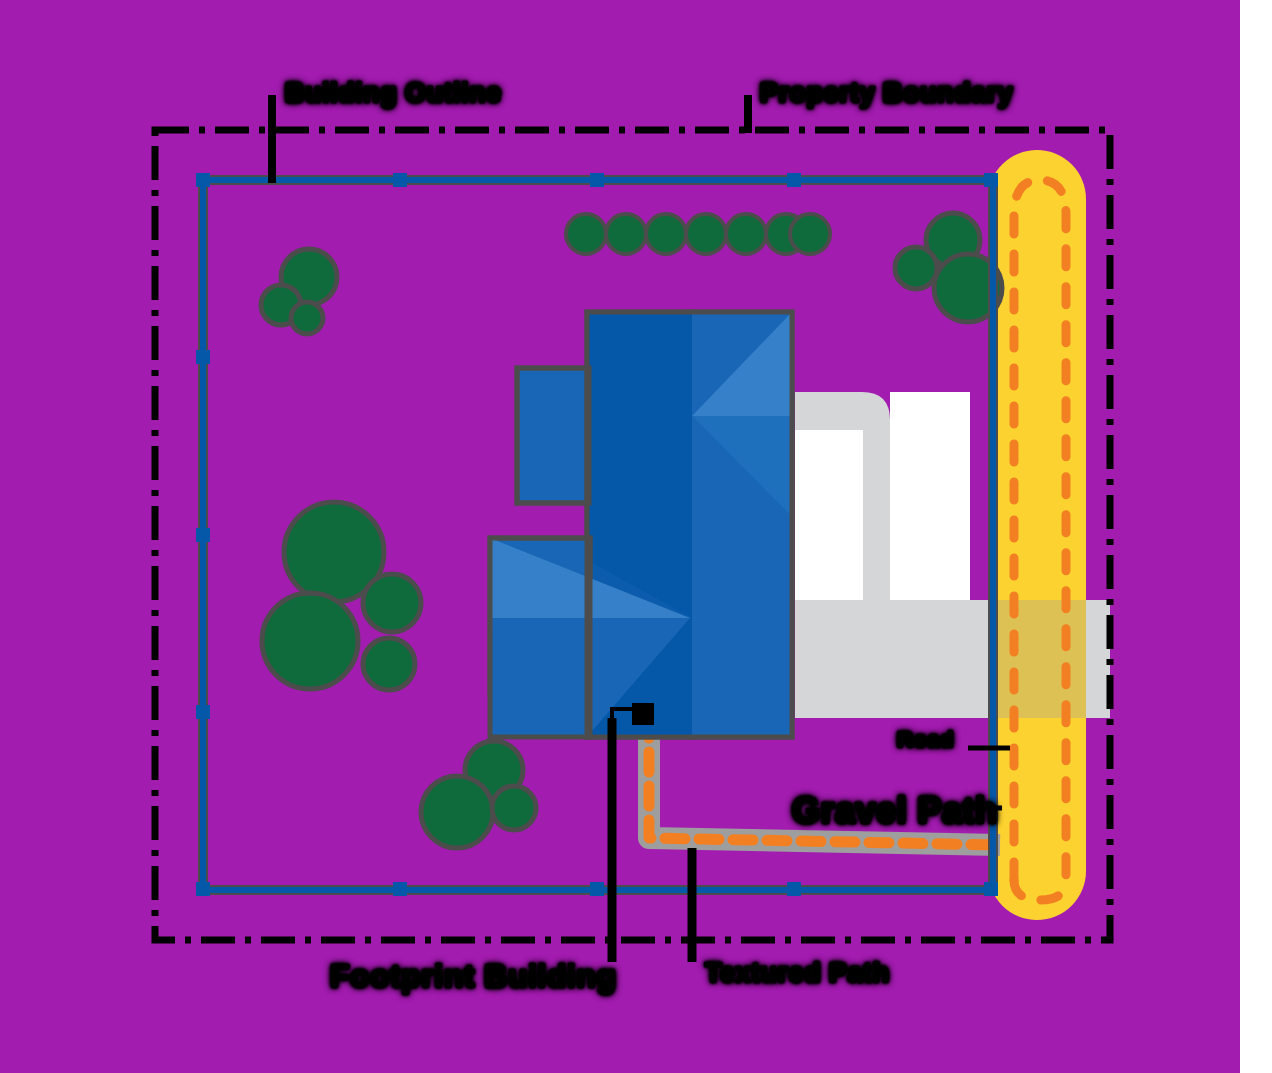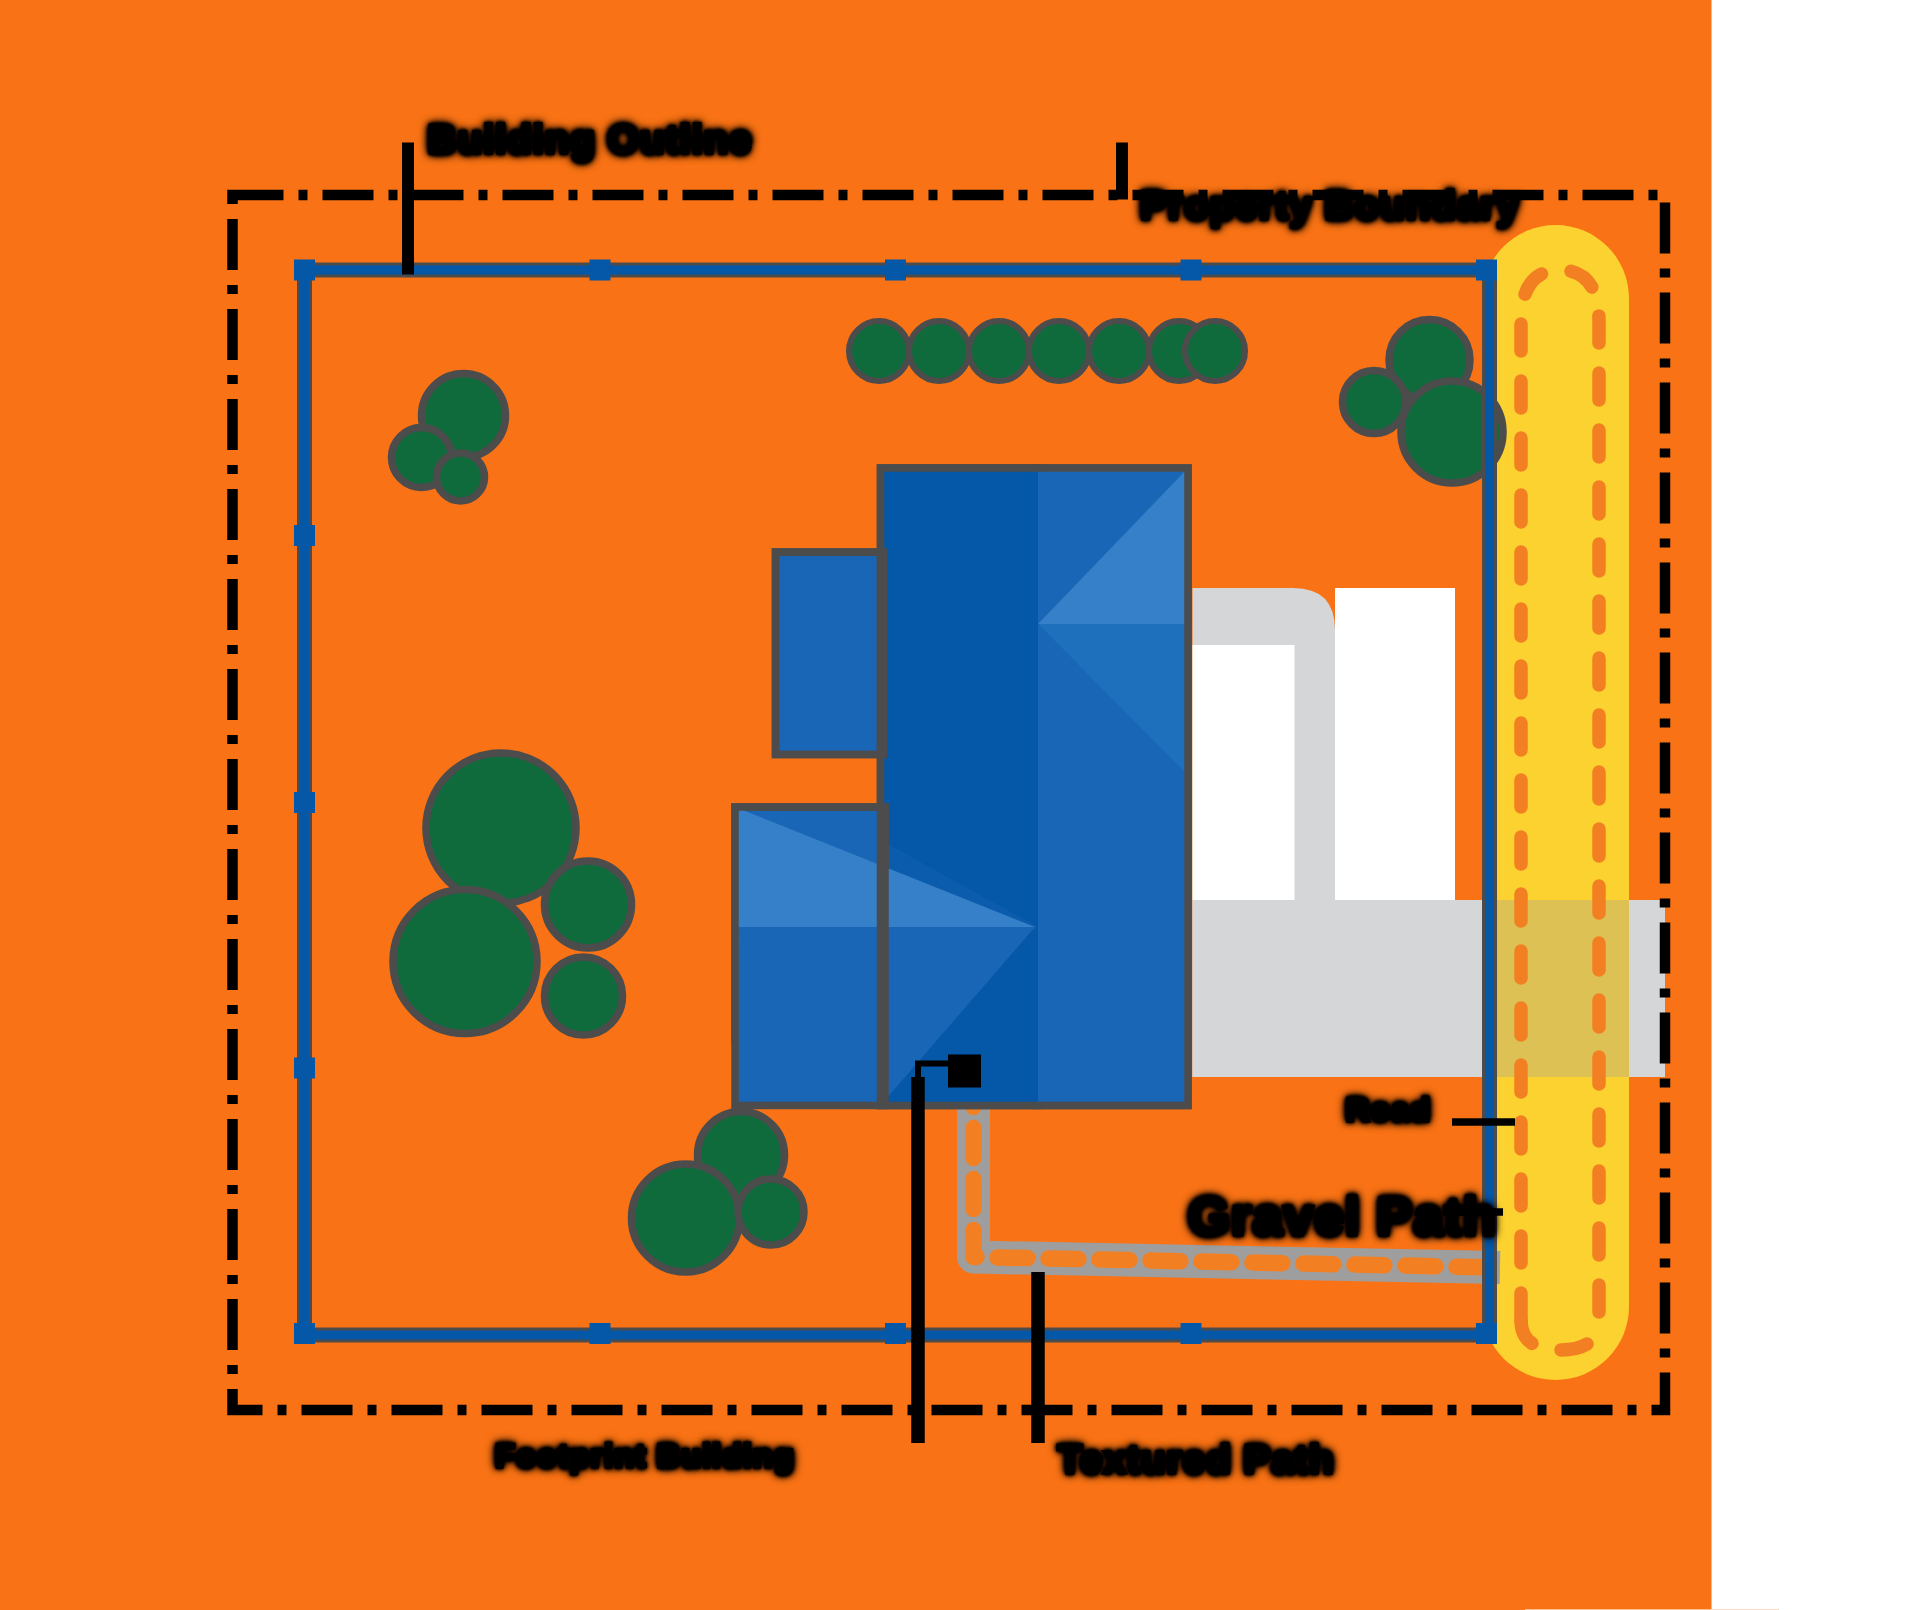--- a/index.html
+++ b/index.html
@@ -5,23 +5,23 @@
   html, body {
     margin: 0;
     padding: 0;
     background: #ffffff;
   }
   body {
     font-family: "Liberation Sans", sans-serif;
   }
   #plan {
     position: relative;
-    width: 1141px;
+    width: 1240px;
     height: 1073px;
-    background: #f97316;
+    background: #a21caf;
     overflow: hidden;
   }
   #plan svg {
     position: absolute;
     left: 0;
     top: 0;
   }
   .redacted-label {
     position: absolute;
     color: #000000;
@@ -171,23 +171,23 @@
       <path d="M 968,748 L 1010,748" fill="none" stroke="#000000" stroke-width="5"></path>
       <path d="M 962,808 L 1002,808" fill="none" stroke="#000000" stroke-width="5"></path>
       <path d="M 612,718 L 612,962" fill="none" stroke="#000000" stroke-width="9"></path>
       <path d="M 692,848 L 692,962" fill="none" stroke="#000000" stroke-width="9"></path>
       <path d="M 280,962 L 930,962" fill="none" stroke="#000000" stroke-width="0"></path>
     </g>
   </svg>
 
   <div class="redacted-label" style="left:285px; top:78px; font-size:27px;">Building Outline</div>
 
-  <div class="redacted-label" style="left:760px; top:78px; font-size:27px;margin-top:44px;">Property Boundary</div>
+  <div class="redacted-label" style="left:760px; top:78px; font-size:27px;">Property Boundary</div>
 
   <div class="redacted-label" style="left:897px; top:727px; font-size:22px;">Road</div>
 
   <div class="redacted-label" style="left:792px; top:790px; font-size:36px;">Gravel Path</div>
 
-  <div class="redacted-label" style="left:310px; top:958px; font-size:22px;padding-left:20px;">Footprint Building</div>
+  <div class="redacted-label" style="left:310px; top:958px; font-size:32px;padding-left:20px;">Footprint Building</div>
 
   <div class="redacted-label" style="left:705px; top:958px; font-size:27px;">Textured Path</div>
 
 </div>
 
 </body></html>

